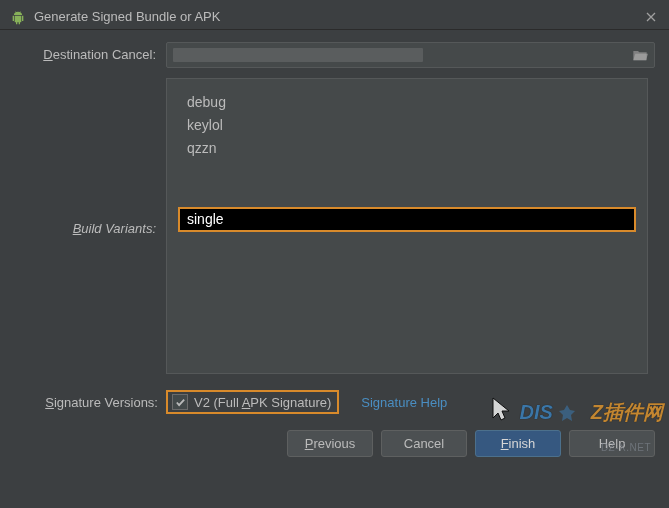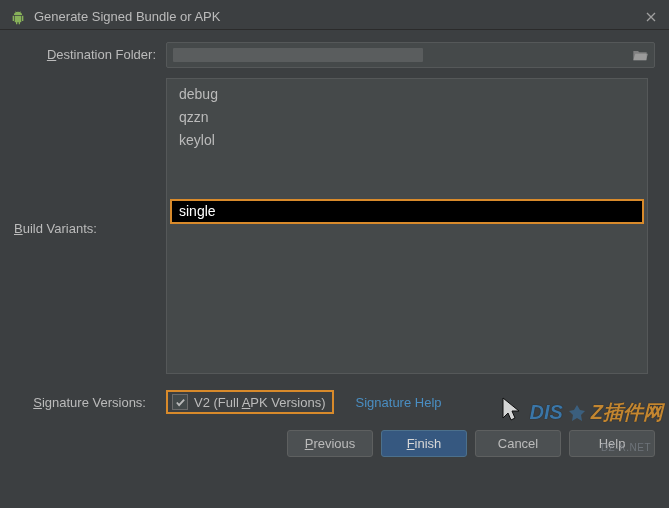--- a/index.html
+++ b/index.html
@@ -48,44 +48,44 @@
     filter: blur(0.3px);
   }
   .dest-input .folder-icon { margin-left: auto; color: #8e8e8e; display:flex; align-items:center; }
   .dest-input .folder-icon svg { width:16px; height:14px; }
 
   .variants-box {
     background: #45494a;
     border: 1px solid #555859;
     width: 482px;
     min-height: 296px;
-    padding: 4px;
+    padding: 12px;
     font-size: 14px;
   }
   .variant-item {
     padding: 2px 8px;
     color: #bbbbbb;
     line-height: 19px;
     cursor: default;
   }
   .variant-item.selected {
     background: #000000;
     color: #ffffff;
     outline: 2px solid #d88a2b;
     outline-offset: -1px;
     margin-top: 48px;
   }
-  .build-label-col { width:152px; text-align:left; padding-right:10px; padding-top: 140px; }
+  .build-label-col { width:152px; text-align:right; padding-right:10px; padding-top: 140px; font-style: italic; }
 
   .sig-row {
     display: flex;
     align-items: center;
     padding: 16px 0 0 0;
   }
-  .sig-label { width: 152px; text-align: right; padding-right: 20px; color:#bbbbbb; }
+  .sig-label { width: 152px; text-align: right; padding-right: 8px; color:#bbbbbb; }
   .sig-checks { display:flex; align-items:center; gap: 14px; }
   .check-group {
     display: inline-flex;
     align-items: center;
     gap: 6px;
     padding: 2px 6px 2px 4px;
     border: 2px solid #d88a2b;
     background: rgba(0,0,0,0);
     color: #bbbbbb;
   }
@@ -130,21 +130,21 @@
     right: 6px;
     bottom: 38px;
     pointer-events: none;
     opacity: 0.78;
     display:flex;
     align-items:center;
     gap:4px;
   }
   .watermark .cursor-arrow svg { width: 26px; height: 30px; }
   .wm-text1 { color:#3b86c4; font-size:20px; font-style:italic; font-weight:bold; text-shadow:0 0 1px #000; }
-  .wm-text2 { color:#e89a2d; font-size:20px; font-style:italic; font-weight:bold; text-shadow:0 0 1px #000; }
+  .wm-text2 { color:#e89a2d; font-size:20px; font-style:italic; font-weight:bold; text-shadow:0 0 1px #000;margin-left:10px; }
   .wm-sub { position:absolute; right:18px; bottom:14px; color:#7c828a; font-size:10px; letter-spacing:0.5px; pointer-events:none; opacity:0.7; }
 </style>
 </head>
 <body>
 
 <div class="titlebar">
   <span class="android-icon">
     <svg viewBox="0 0 24 24">
         <path fill="#87b159" d="M6 8c0-2 2.7-4 6-4s6 2 6 4v1H6V8zm-2 2h2v8H4v-8zm14 0h2v8h-2v-8zM7 10h10v9c0 .6-.4 1-1 1h-1v3h-2v-3h-2v3h-2v-3H8c-.6 0-1-.4-1-1v-9zM9 5.2l-1-1.6.6-.4 1 1.7c.7-.3 1.5-.4 2.4-.4s1.7.1 2.4.4l1-1.7.6.4-1 1.6c1.2.7 2 1.8 2 3V9H7v-.8c0-1.2.8-2.3 2-3zM9.5 7c.3 0 .5-.2.5-.5S9.8 6 9.5 6 9 6.2 9 6.5s.2.5.5.5zm5 0c.3 0 .5-.2.5-.5s-.2-.5-.5-.5-.5.2-.5.5.2.5.5.5z"></path>
       </svg>
@@ -154,21 +154,21 @@
     <svg viewBox="0 0 10 10">
         <path stroke="#a0a0a0" stroke-width="1.3" d="M1 1l8 8M9 1l-8 8"></path>
       </svg>
   </span>
 </div>
 
 <div class="content">
 
   <div class="row dest">
     <div class="label-col">
-      <span class="underline">D</span><span>estination Folder:</span>
+      <span class="underline">D</span><span>estination Cancel:</span>
     </div>
     <div class="field-col">
       <div class="dest-input">
         <div class="redacted"></div>
         <span class="folder-icon">
           <svg viewBox="0 0 24 20">
               <path fill="#8e8e8e" d="M2 4h7l2 2h11v12H2z" opacity="0.8"></path>
               <path fill="#b5b5b5" d="M2 18L5 8h19l-3 10z" opacity="0.5"></path>
             </svg>
         </span>
@@ -176,54 +176,54 @@
     </div>
   </div>
 
   <div class="row" style="margin-bottom:0;">
     <div class="label-col build-label-col">
       <span class="underline">B</span><span>uild Variants:</span>
     </div>
     <div class="field-col">
       <div class="variants-box" id="variants-box">
           <div class="variant-item">debug</div>
+          <div class="variant-item">keylol</div>
           <div class="variant-item">qzzn</div>
-          <div class="variant-item">keylol</div>
           <div class="variant-item selected">single</div>
         </div>
     </div>
   </div>
 
   <div class="sig-row">
     <div class="sig-label">
       <span class="underline">S</span><span>ignature Versions:</span>
     </div>
     <div class="sig-checks">
       <label class="check-group">
         <span class="checkbox">
           <svg viewBox="0 0 12 12">
               <path fill="none" stroke="#bababa" stroke-width="2" d="M2 6l2.5 2.8L10 2.8"></path>
             </svg>
         </span>
-        <span><span>V2 (Full </span><span class="underline">A</span><span>PK Versions)</span></span>
+        <span><span>V2 (Full </span><span class="underline">A</span><span>PK Signature)</span></span>
       </label>
       <span class="sig-help">Signature Help</span>
     </div>
   </div>
 
 </div>
 
 <div class="button-row">
   <div class="btn">
     <span><span class="underline">P</span><span>revious</span></span>
   </div>
+  <div class="btn">Cancel</div>
   <div class="btn primary">
     <span><span class="underline">F</span><span>inish</span></span>
   </div>
-  <div class="btn">Cancel</div>
   <div class="btn">Help</div>
 
   <div class="watermark">
     <span class="cursor-arrow">
       <svg viewBox="0 0 24 30">
           <path fill="#ffffff" stroke="#000" stroke-width="1" d="M3 2l0 20 5-5 3 7 4-2-3-7 7 0z"></path>
         </svg>
     </span>
     <span class="wm-text1">DIS</span>
     <svg width="20" height="20" viewBox="0 0 20 20">

